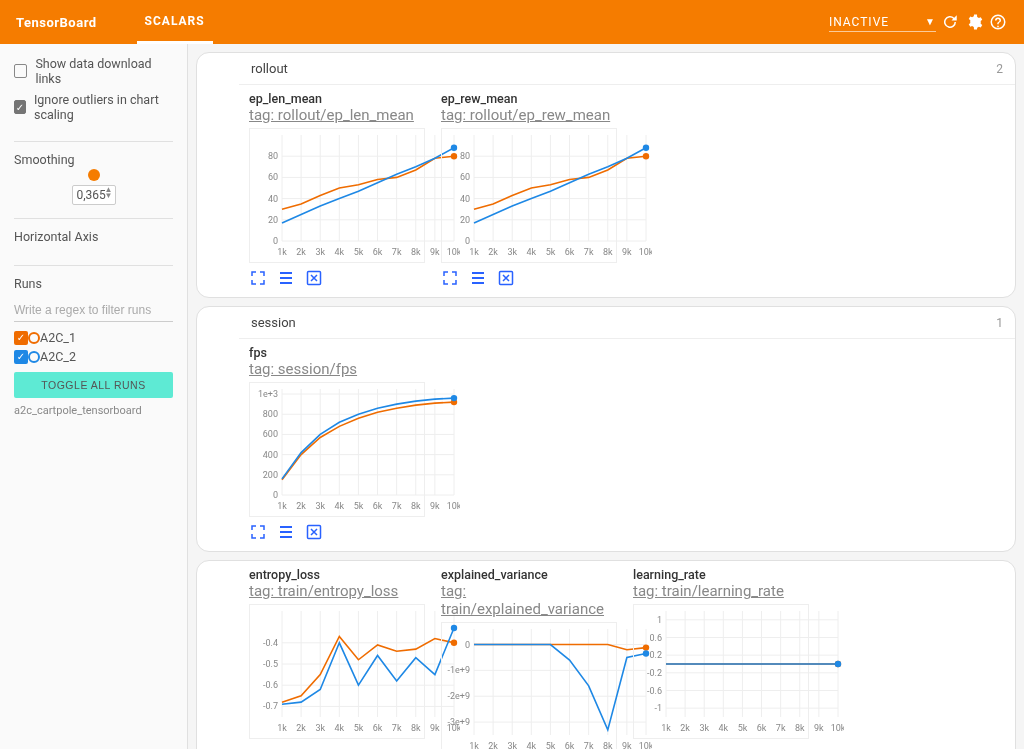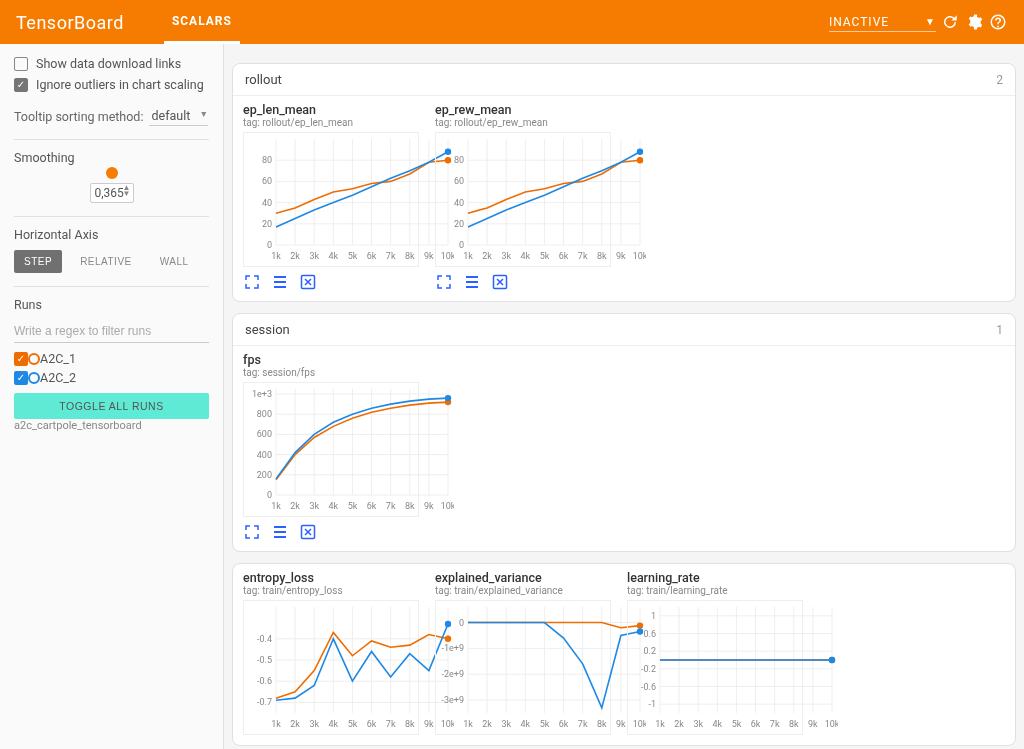--- a/index.html
+++ b/index.html
@@ -1,33 +1,33 @@
 <!DOCTYPE html>
 <html><head>
 <meta charset="utf-8">
 <style>
 * { box-sizing: border-box; margin: 0; padding: 0; }
 body { font-family: Roboto, Arial, sans-serif; font-size: 13px; color: #3c4043; background: #fff; }
 .app { display: flex; flex-direction: column; height: 749px; width: 1024px; overflow: hidden; }
 
 
 .header { background: #f57c00; color: #fff; height: 44px; display: flex; align-items: center; padding: 0 16px; }
-.header-title { font-size: 18px; font-weight: 400; letter-spacing: 0.5px; }
+.header-title { font-size: 13px; font-weight: 700; letter-spacing: 0.5px; }
 .header-tabs { margin-left: 40px; display: flex; align-items: center; height: 100%; font-weight: bold; }
 .header-tab { font-size: 12px; letter-spacing: 1px; padding: 0 8px; height: 100%; display: flex; align-items: center; border-bottom: 3px solid #fff; cursor: pointer; }
 .header-spacer { flex: 1; }
 .header-right { display: flex; align-items: center; gap: 4px; }
 .inactive-sel { font-size: 12px; letter-spacing: 1px; display: flex; align-items: center; gap: 36px; border-bottom: 1px solid rgba(255,255,255,.6); padding: 2px 0; cursor: pointer; }
 .inactive-sel .caret { font-size: 10px; }
 .hdr-icon { width: 20px; height: 20px; cursor: pointer; display: flex; align-items: center; justify-content: center; }
 .hdr-icon svg { fill: #fff; }
 
 
 .body { flex: 1; display: flex; overflow: hidden; }
-.sidebar { width: 224px; background: #fafafa; border-right: 1px solid #e0e0e0; padding: 12px 14px; overflow-y: auto; color: #555; }
+.sidebar { width: 188px; background: #fafafa; border-right: 1px solid #e0e0e0; padding: 12px 14px; overflow-y: auto; color: #555; }
 .main { flex: 1; background: #f5f5f5; overflow-y: auto; padding: 8px 0 8px 8px; }
 
 
 .cb-row { display: flex; align-items: center; gap: 8px; margin-bottom: 6px; font-size: 12.5px; }
 .cb { width: 14px; height: 14px; border: 1.5px solid #888; border-radius: 2px; display: flex; align-items: center; justify-content: center; cursor: pointer; }
 .cb.checked { background: #757575; border-color: #757575; }
 .cb.checked::after { content: "✓"; color: #fff; font-size: 10px; }
 .side-row { display: flex; align-items: center; margin-top: 14px; font-size: 12.5px; gap: 6px; }
 .side-label { color: #666; }
 .select-inline { border: none; border-bottom: 1px solid #ccc; background: transparent; font-size: 12.5px; color: #555; padding: 2px 18px 2px 2px; cursor: pointer; position: relative; }
@@ -43,30 +43,30 @@
 .axis-btns { display: flex; gap: 8px; }
 .axis-btn { font-size: 10px; padding: 6px 10px; border: none; background: transparent; color: #888; cursor: pointer; border-radius: 2px; letter-spacing: 0.5px; }
 .axis-btn.active { background: #707070; color: #fff; }
 .runs-input { width: 100%; border: none; border-bottom: 1px solid #ccc; padding: 4px 0; font-size: 12px; background: transparent; color: #333; margin-bottom: 8px; }
 .runs-input::placeholder { color: #aaa; }
 .run-row { display: flex; align-items: center; font-size: 12.5px; margin-bottom: 4px; }
 .run-cb { width: 14px; height: 14px; border-radius: 2px; display: flex; align-items: center; justify-content: center; cursor: pointer; }
 .run-cb::after { content: "✓"; color: #fff; font-size: 10px; }
 .run-circ { width: 12px; height: 12px; border-radius: 50%; border: 2px solid; cursor: pointer; }
 .toggle-all { width: 100%; background: #5eead4; border: none; font-size: 10.5px; padding: 7px 0; letter-spacing: 0.5px; color: #555; cursor: pointer; border-radius: 2px; margin-top: 4px; }
-.logdir { font-size: 11px; color: #888; }
-
-
-.panel { background: #fff; border: 1px solid #e0e0e0; border-radius: 8px; margin: 11px 8px 8px 0; }
+.logdir { font-size: 11px; color: #888; margin-top: 6px; }
+
+
+.panel { background: #fff; border: 1px solid #e0e0e0; border-radius: 13px; margin: 0 8px 8px 0; padding-left: 42px; }
 .panel-hdr { display: flex; align-items: center; justify-content: space-between; padding: 8px 12px; border-bottom: 1px solid #eee; font-size: 13px; color: #444; cursor: pointer; }
 .panel-count { color: #999; font-size: 12px; }
 .panel-body { padding: 6px 10px 10px 10px; display: flex; flex-wrap: wrap; gap: 16px; }
 .chart-card { width: 176px; }
 .chart-title { font-size: 12.5px; font-weight: 500; color: #333; }
-.chart-tag { font-size: 10px; color: #888; margin-bottom: 4px; }
+.chart-tag { font-size: 15px; color: #888; margin-bottom: 4px; text-decoration: underline; }
 .chart-svg-wrap { border: 1px solid #eee; }
 .chart-tools { display: flex; gap: 10px; margin-top: 6px; }
 .tool { width: 18px; height: 18px; cursor: pointer; display: flex; align-items: center; justify-content: center; color: #2962ff; }
 .tool svg { stroke: #2962ff; fill: none; stroke-width: 1.5; }
 svg text { font-family: Roboto, Arial, sans-serif; }
 </style>
 </head>
 <body>
 
 <div class="app">
@@ -104,45 +104,36 @@
 
     <div class="sidebar">
       <div class="cb-row">
         <div class="cb"></div>
         <span>Show data download links</span>
       </div>
       <div class="cb-row">
         <div class="cb checked"></div>
         <span>Ignore outliers in chart scaling</span>
       </div>
-      <div class="side-row">
-        <span class="side-label">Tooltip sorting method:</span>
-        <div class="select-inline"><span>default</span></div>
-      </div>
       <div class="section-gap"></div>
 
       <div class="side-heading">Smoothing</div>
       <div class="smoothing-row">
         <div class="slider-track">
           <div class="slider-fill" id="sm-fill" style="width: 36.5%;"></div>
           <div class="slider-thumb" id="sm-thumb" style="left: 36.5%;"></div>
         </div>
         <div class="smoothing-val">
           <span>0,365</span>
           <div class="smoothing-spin">▲<br>▼</div>
         </div>
       </div>
       <div class="section-gap"></div>
 
       <div class="side-heading">Horizontal Axis</div>
-      <div class="axis-btns" id="axis-btns">
-          <button class="axis-btn active">STEP</button>
-          <button class="axis-btn">RELATIVE</button>
-          <button class="axis-btn">WALL</button>
-        </div>
       <div class="section-gap"></div>
 
       <div class="side-heading">Runs</div>
       <input class="runs-input" placeholder="Write a regex to filter runs" style="">
       <div id="runs-list">
           <div class="run-row">
     <div class="run-cb" style="background:#ef6c00"></div>
     <div class="run-circ" style="border-color:#ef6c00"></div>
     <span>A2C_1</span>
           </div>

